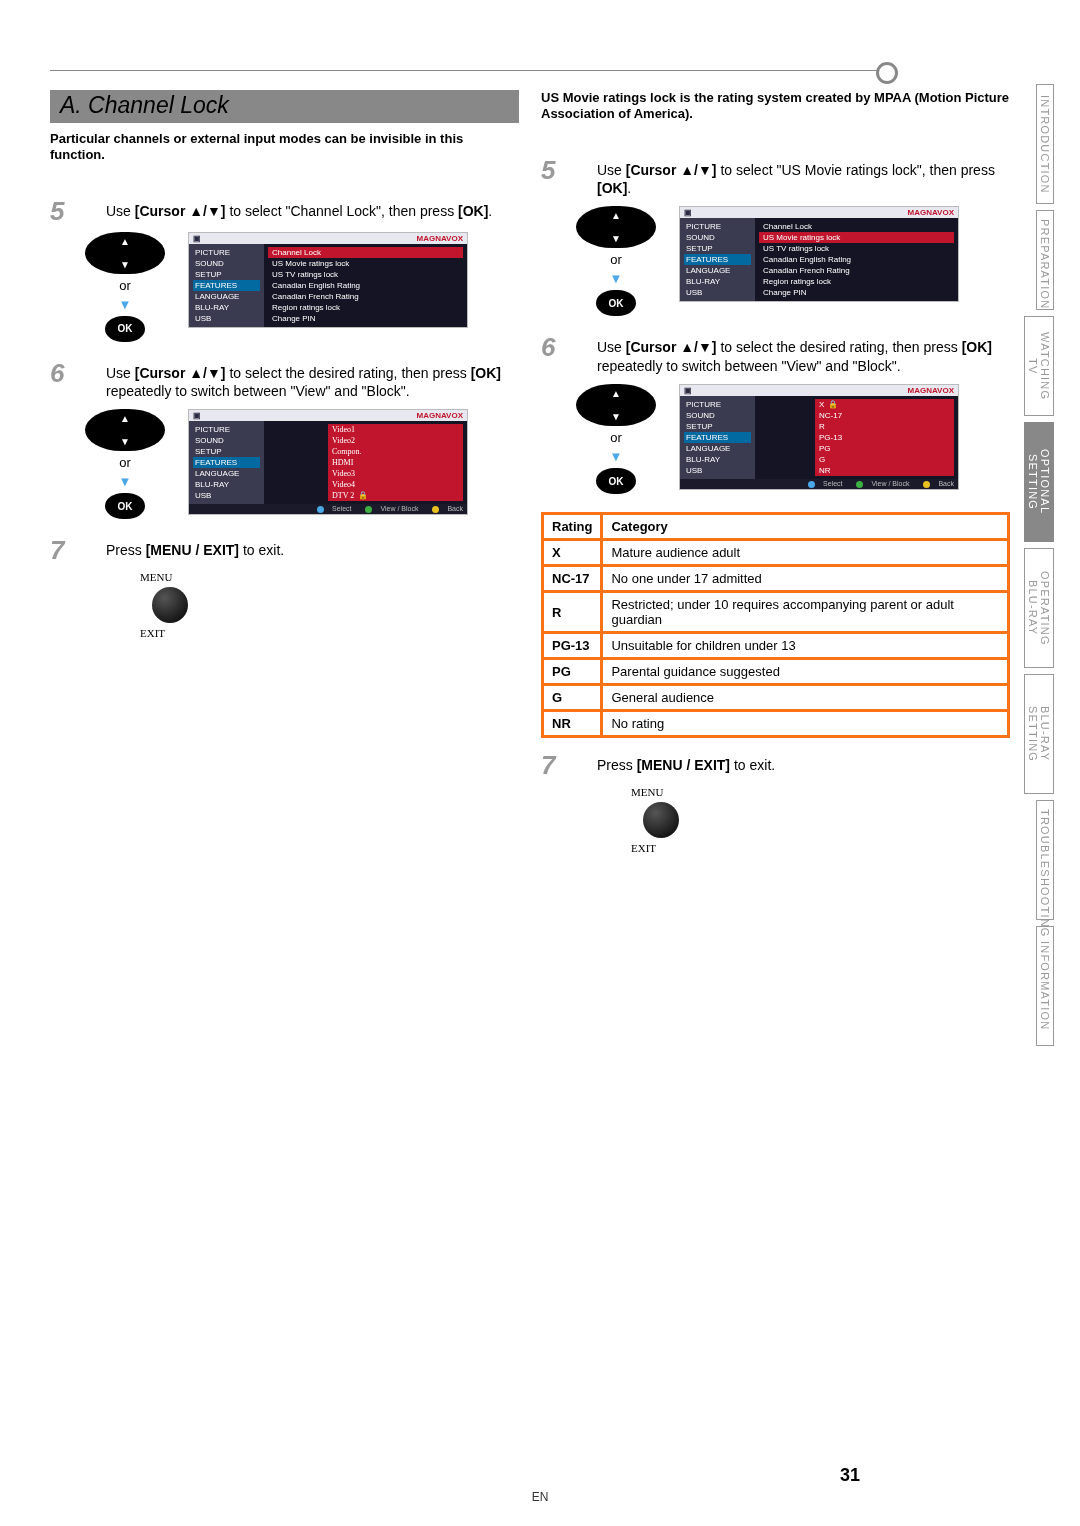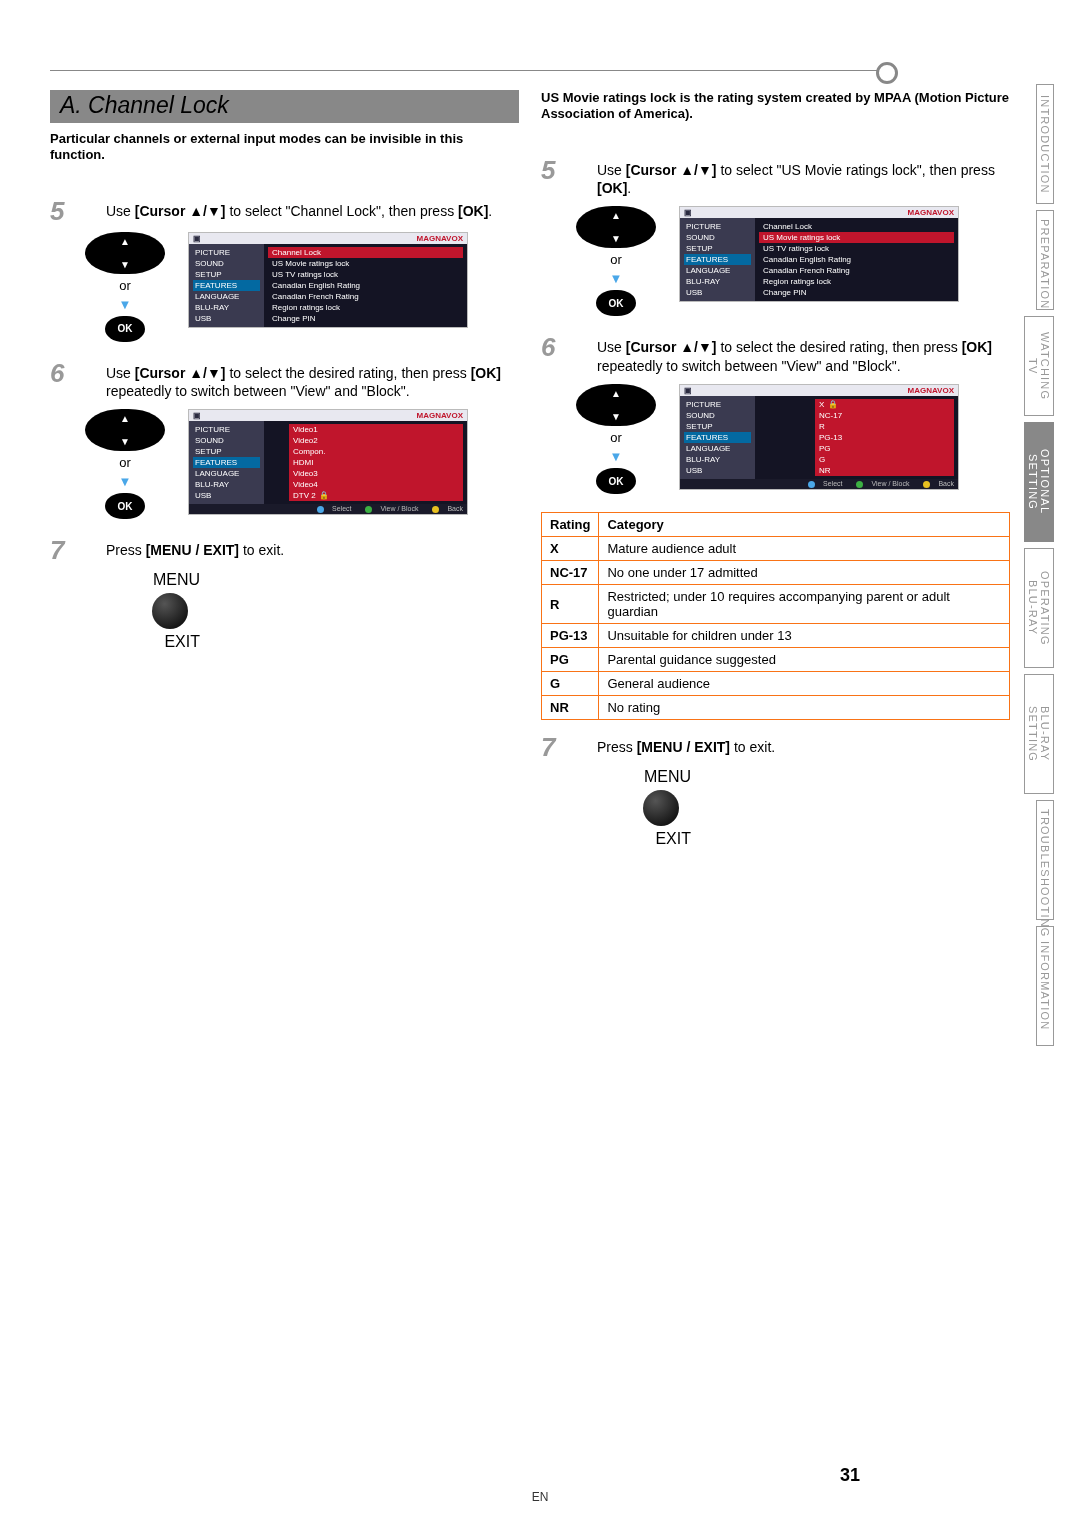--- a/index.html
+++ b/index.html
@@ -79,27 +79,27 @@
   .osd-main{flex:1;padding:3px 4px;background:#141424;}
   .osd-main .row{padding:1px 4px;}
   .osd-main .sel{background:#c0152c;}
   .osd-main .sel2{background:#c0152c;}
   .osd-main .lock::after{content:"🔒";font-size:8px;margin-left:4px;color:#f0c040;}
   .osd-foot{background:#1a1a2a;color:#bbb;padding:1px 4px;text-align:right;font-size:7px;}
   .osd-foot span{margin-left:6px;}
   .osd-foot .dot{display:inline-block;width:7px;height:7px;border-radius:50%;vertical-align:middle;margin-right:2px;}
   .d-b{background:#4aa7e8;} .d-g{background:#3cb043;} .d-y{background:#e8c020;}
   
-  .menubtn-wrap{margin:4px 0 10px 90px;text-align:right;width:60px;font-size:16px;}
+  .menubtn-wrap{margin:4px 0 10px 90px;text-align:left;width:60px;font-size:11px;font-family:Liberation Serif, serif;}
   .menubtn{width:36px;height:36px;border-radius:50%;background:radial-gradient(circle at 35% 30%,#555,#000);margin:4px auto;}
   
   table.rat{
     border-collapse:collapse;width:100%;margin:6px 0 14px;font-size:13px;
   }
-  table.rat th, table.rat td{border:1px solid #f97316;padding:4px 8px;text-align:left;}
+  table.rat th, table.rat td{border:3px solid #f97316;padding:4px 8px;text-align:left;}
   table.rat th{font-weight:700;background:#fff;}
   
   .tabs{
     position:absolute;right:26px;top:84px;width:110px;
     display:flex;flex-direction:column;gap:6px;
   }
   .tab{
     border:1px solid #999;color:#999;font-size:11px;
     letter-spacing:1.2px;padding:8px 2px;text-align:center;
     writing-mode:vertical-rl;text-orientation:mixed;height:auto;
@@ -206,21 +206,21 @@
         <div class="osd-body">
           <div class="osd-side">
             <div>PICTURE</div>
             <div>SOUND</div>
             <div>SETUP</div>
             <div class="hl">FEATURES</div>
             <div>LANGUAGE</div>
             <div>BLU-RAY</div>
             <div>USB</div>
           </div>
-          <div class="osd-main" style="padding-left:25px;">
+          <div class="osd-main" style="padding-left:64px;font-family:Liberation Serif, serif;">
             <div class="row sel2">Video1</div>
             <div class="row sel2">Video2</div>
             <div class="row sel2">Compon.</div>
             <div class="row sel2">HDMI</div>
             <div class="row sel2">Video3</div>
             <div class="row sel2">Video4</div>
             <div class="row sel2 lock">DTV 2</div>
           </div>
         </div>
         <div class="osd-foot">

